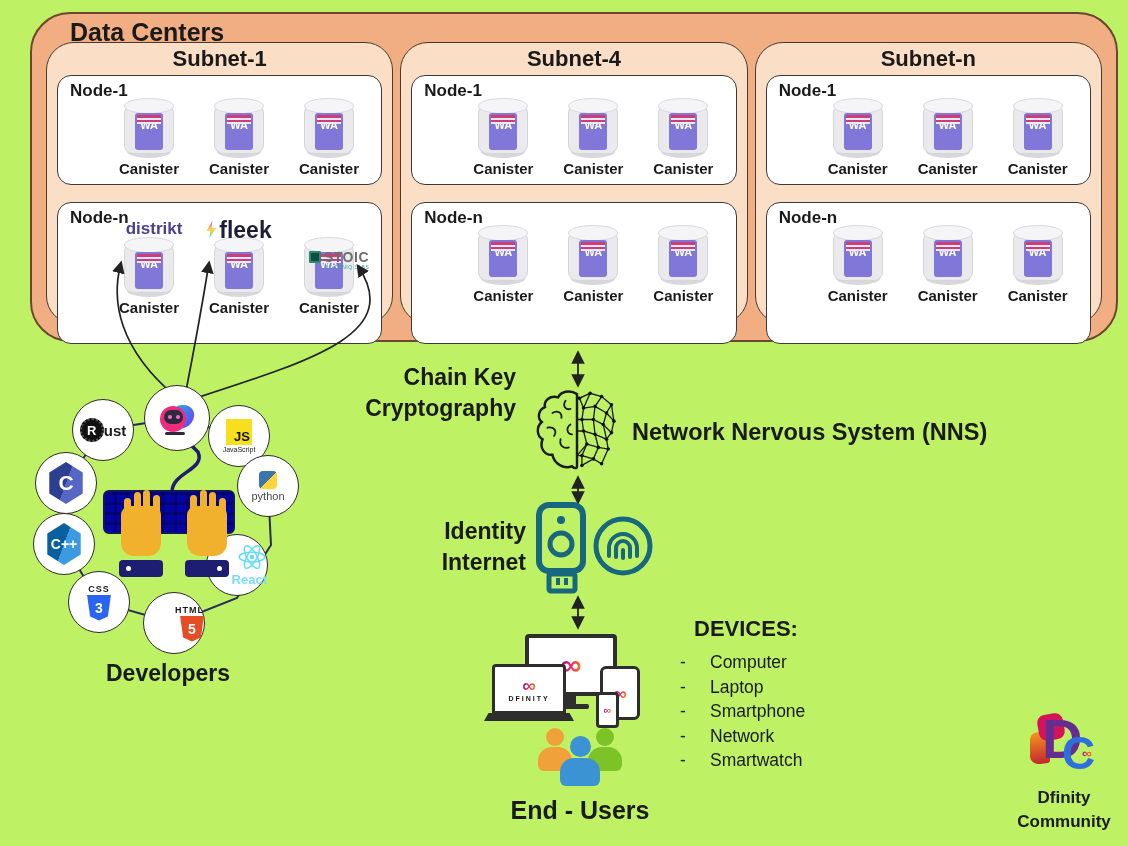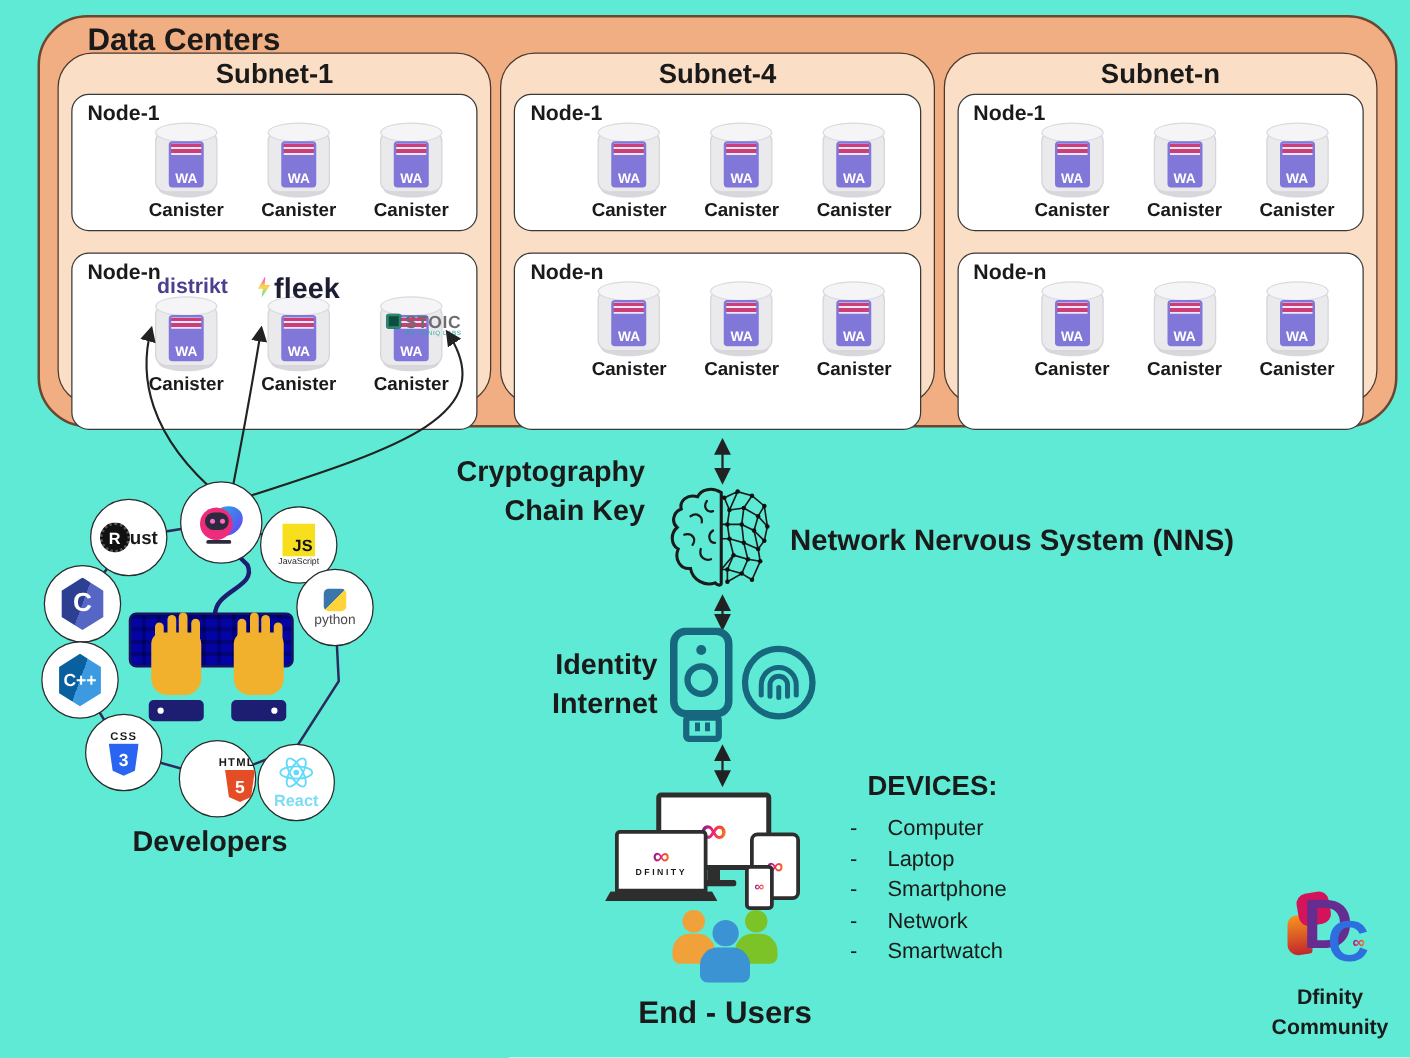--- a/index.html
+++ b/index.html
@@ -1,37 +1,37 @@
 <!DOCTYPE html>
 <html><head>
 <meta charset="utf-8">
 <style>
   html,body{margin:0;padding:0;background:#fff;font-family:"Liberation Sans",sans-serif;}
-  .stage{position:relative;width:1128px;height:846px;background:#5eead4;overflow:hidden;color:#1a1a1a;}
+  .stage{position:relative;width:1128px;height:846px;background:#bef264;overflow:hidden;color:#1a1a1a;}
   .overlay{position:absolute;left:0;top:0;width:1128px;height:846px;z-index:1;pointer-events:none;}
 
   
   .datacenter{position:absolute;left:30px;top:12px;width:1088px;height:330px;background:#f1ae82;
     border:2px solid #6b4630;border-radius:40px;z-index:0;box-sizing:border-box;}
   .dc-title{position:absolute;left:38px;top:4px;font-size:25px;font-weight:bold;}
   .subnets{position:absolute;left:14px;right:14px;top:28px;bottom:16px;display:flex;gap:7px;}
   .subnet{flex:1;background:#fadec5;border:1.6px solid #4a382e;border-radius:28px;position:relative;box-sizing:border-box;padding:2px 10px 10px;}
   .subnet-title{text-align:center;font-size:22px;font-weight:bold;height:28px;line-height:28px;}
   .node{position:relative;background:#fff;border:1.6px solid #3a3a3a;border-radius:14px;height:110px;margin-top:2px;box-sizing:border-box;}
   .node + .node{margin-top:17px;height:142px;}
   .node-label{position:absolute;left:12px;top:5px;font-size:17px;font-weight:bold;}
   .canister-row{display:flex;gap:36px;margin-left:64px;margin-top:22px;align-items:flex-end;}
   .node.has-apps .canister-row{margin-top:34px;}
   .canister{width:54px;display:flex;flex-direction:column;align-items:center;}
   .cyl{position:relative;width:50px;height:60px;}
   .cyl-body{position:absolute;left:0;right:0;top:6px;bottom:4px;background:#eaeaed;border:1px solid #d5d5da;border-radius:9px;box-sizing:border-box;}
   .cyl-top{position:absolute;top:0;left:0;width:100%;height:16px;background:#f5f5f7;border:1px solid #d9d9de;border-radius:50%;box-sizing:border-box;}
   .cyl-bot{position:absolute;bottom:0;left:3px;right:3px;height:13px;background:#d7d7dc;border-radius:50%;}
   .wa-box{position:absolute;left:50%;top:15px;transform:translateX(-50%);width:28px;height:37px;background:#8177d8;border-radius:3px;
-    display:flex;align-items:flex-end;justify-content:center;padding-bottom:1px;box-sizing:border-box;color:#fff;font-size:11px;font-weight:bold;}
+    display:flex;align-items:flex-end;justify-content:center;padding-bottom:19px;box-sizing:border-box;color:#fff;font-size:11px;font-weight:bold;}
   .wa-bars{position:absolute;top:2px;left:2px;right:2px;height:9px;
     background:repeating-linear-gradient(180deg,#cf3d79 0 2.6px,#ece9f7 2.6px 4.6px);}
   .canister-label{font-size:15px;font-weight:bold;margin-top:2px;}
   .apps-row{position:absolute;left:0;top:14px;width:100%;height:26px;z-index:2;}
   .app{position:absolute;transform:translateX(-50%);display:flex;align-items:center;gap:3px;white-space:nowrap;}
   .app-distrikt{left:96px;top:2px;font-size:17px;font-weight:700;color:#4b3f8f;}
   .app-fleek{left:181px;top:0;font-size:23px;font-weight:700;color:#1d1d35;}
   .app-stoic{left:281px;top:0;flex-direction:row;margin-top:32px;}
   .stoic-sq{width:12px;height:12px;border-radius:2px;background:#0f4d43;box-shadow:inset 0 0 0 2px #2a8a70;}
   .app-stoic .app-name{font-size:14px;font-weight:600;color:#6d6d6d;letter-spacing:.5px;}
@@ -486,21 +486,21 @@
   <div class="hexa hex-cpp">
         <span>C++</span>
       </div>
 </div>
 <div class="tech" style="left:68px;top:571px;">
   <div class="banner">CSS</div>
   <div class="shield shield-css">
         <span>3</span>
       </div>
 </div>
-<div class="tech" style="left:206px;top:595px;">
+<div class="tech" style="left:206px;top:534px;align-items:flex-end;">
   <svg width="30" height="28" viewBox="0 0 40 36">
     <g stroke="#61dafb" stroke-width="2" fill="none">
       <ellipse cx="20" cy="18" rx="17" ry="6.5"></ellipse>
       <ellipse cx="20" cy="18" rx="17" ry="6.5" transform="rotate(60 20 18)"></ellipse>
       <ellipse cx="20" cy="18" rx="17" ry="6.5" transform="rotate(120 20 18)"></ellipse>
     </g>
     <circle cx="20" cy="18" r="3" fill="#61dafb"></circle>
   </svg>
   <div class="react-label">React</div>
 </div>
@@ -526,22 +526,22 @@
         <div class="finger" style="height:26px"></div>
         <div class="finger" style="height:24px"></div>
         <div class="finger" style="height:18px"></div>
       </div>
 </div>
 <div class="cuff cuff-left"></div>
 <div class="cuff cuff-right"></div>
 <div class="developers-label">Developers</div>
 
 <div class="chain-key">
+  <div>Chain Key</div>
   <div>Cryptography</div>
-  <div>Chain Key</div>
 </div>
 
 <svg class="brain" width="82" height="86" viewBox="0 0 100 104">
   <g stroke="#1a1a1a" fill="none" stroke-linecap="round">
     <path stroke-width="3" d="M50,7 C41,1 30,4 27,11 C17,8 9,15 11,23 C3,26 1,36 7,41 C0,47 1,58 8,62 C4,72 10,82 20,81 C22,92 34,99 44,95 C47,98 50,98 50,95 L50,7 Z"></path>
     <path stroke-width="2.2" d="M20,30 C26,26 32,30 31,36"></path>
     <path stroke-width="2.2" d="M14,48 C22,46 26,52 22,58"></path>
     <path stroke-width="2.2" d="M30,62 C28,70 34,74 40,72"></path>
     <path stroke-width="2.2" d="M36,15 C32,21 36,27 42,25"></path>
     <path stroke-width="2.2" d="M42,44 C36,48 38,56 44,56"></path>

